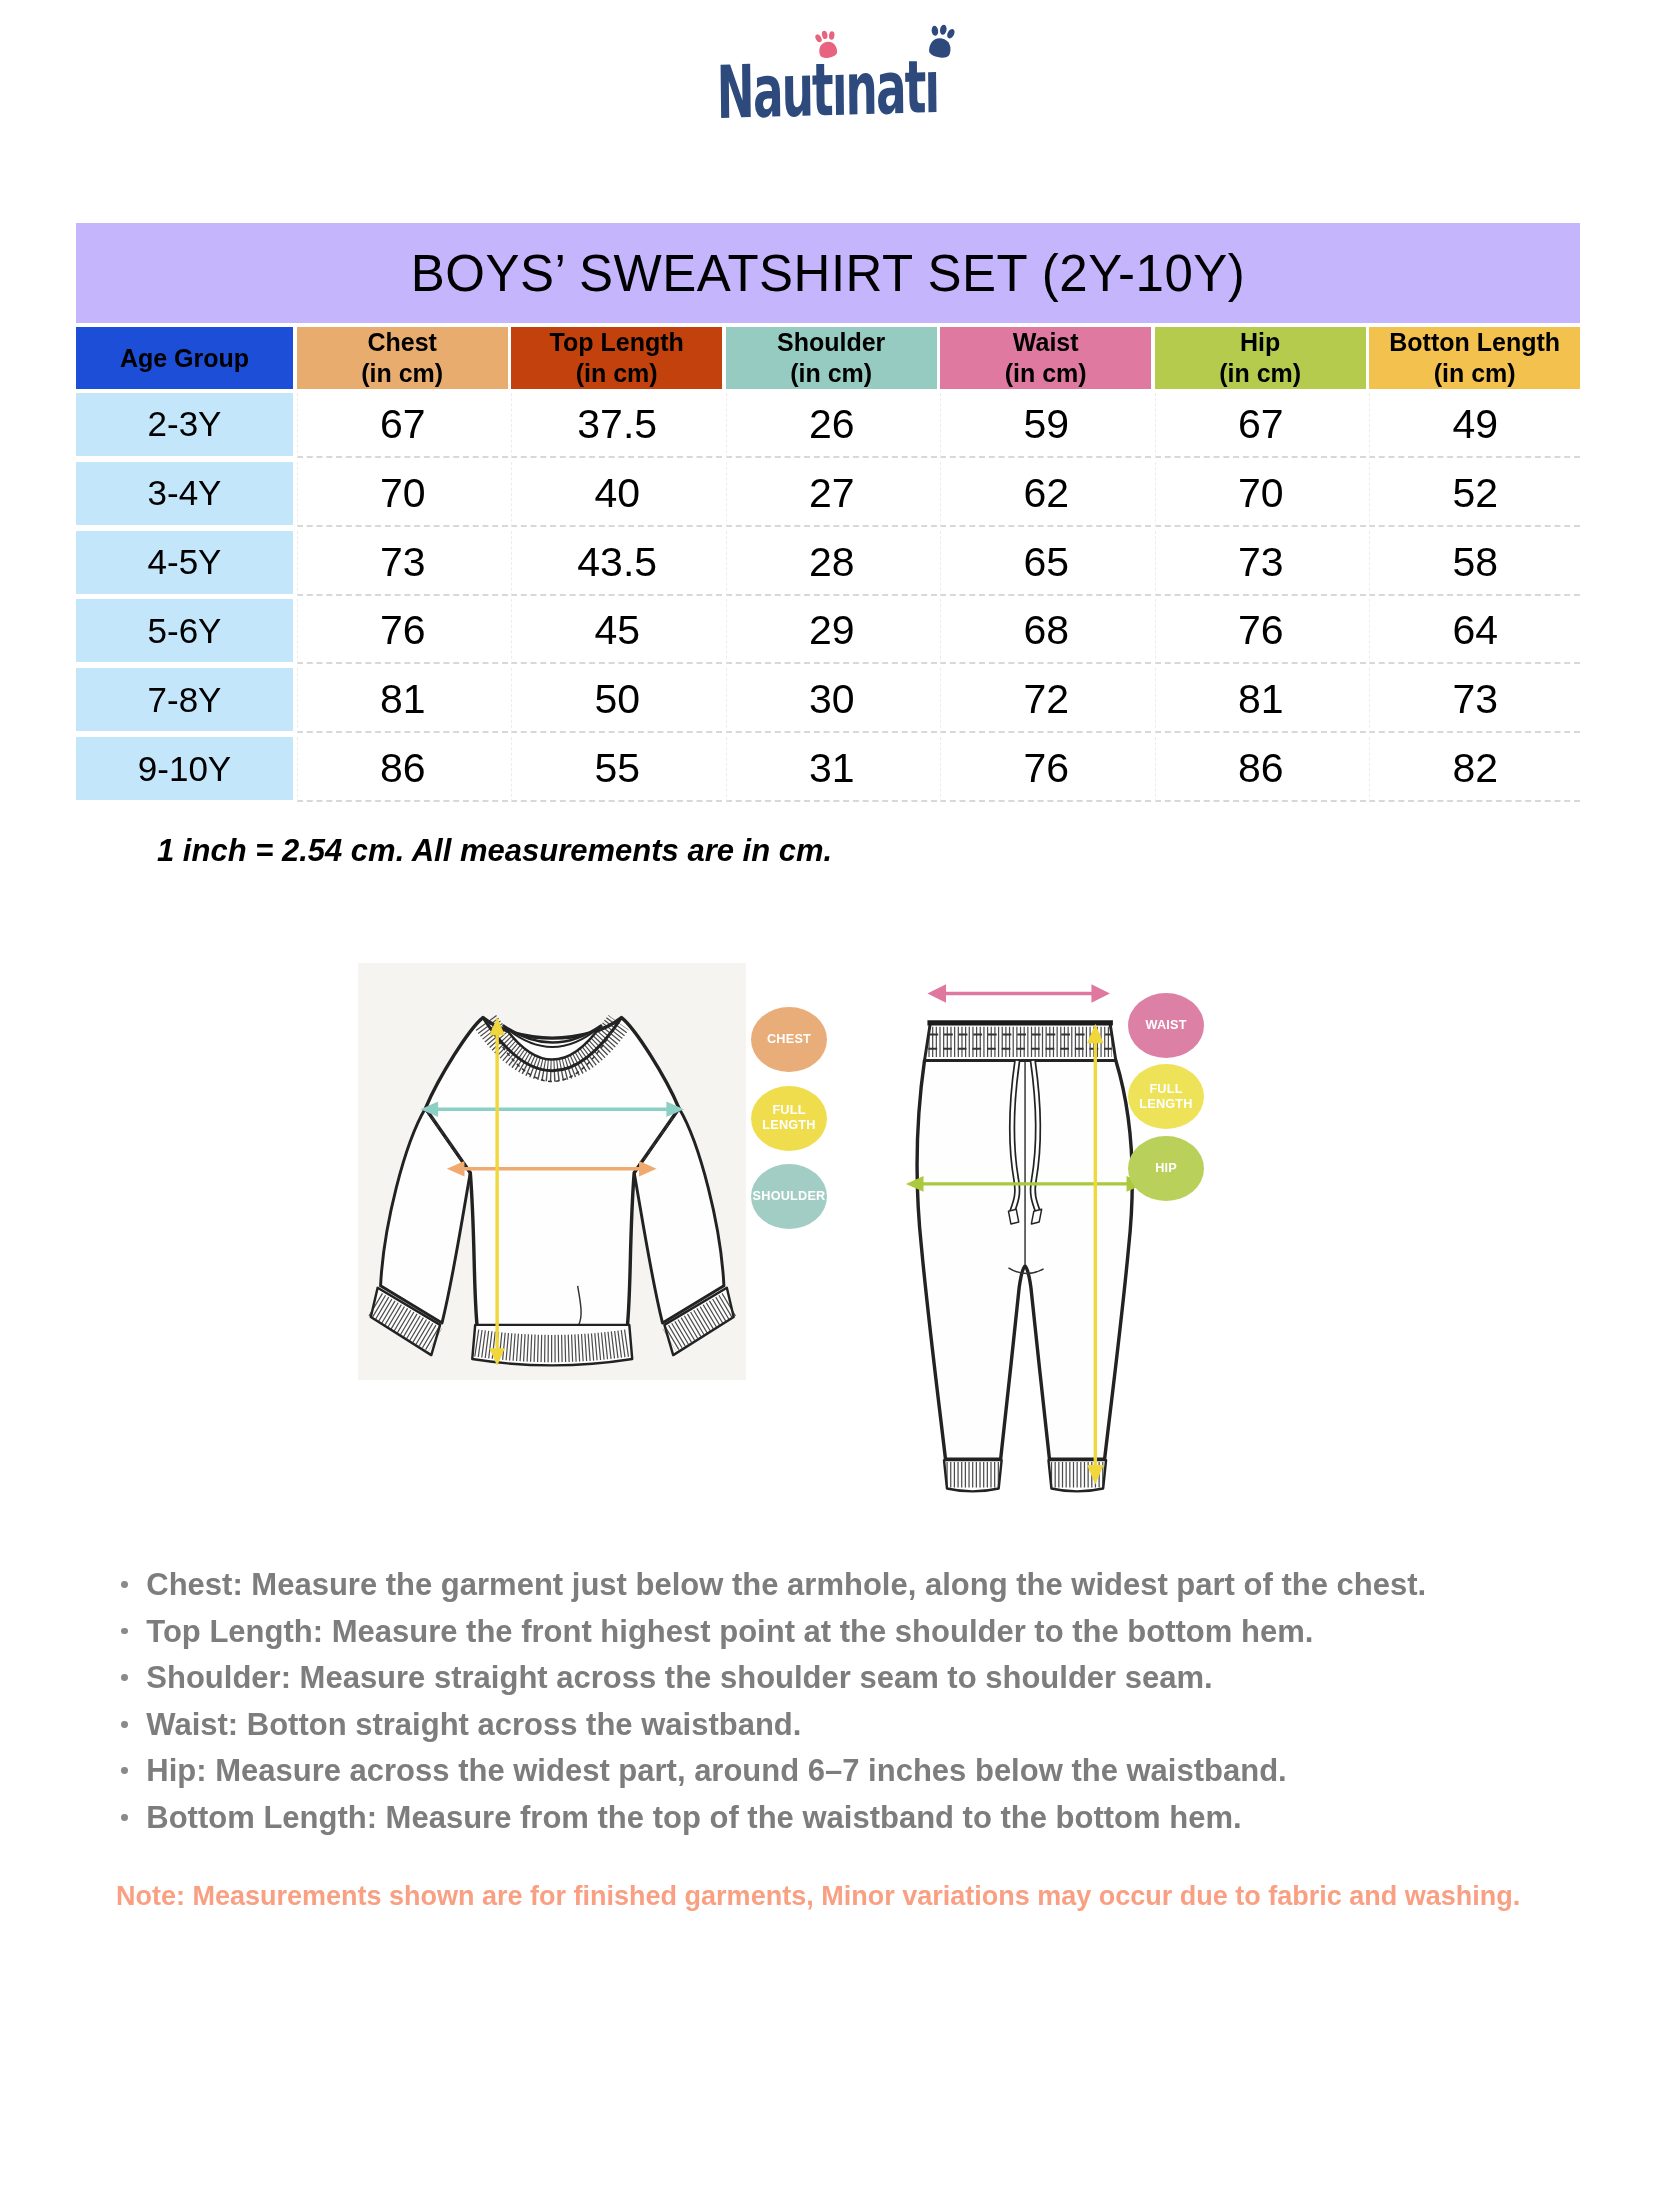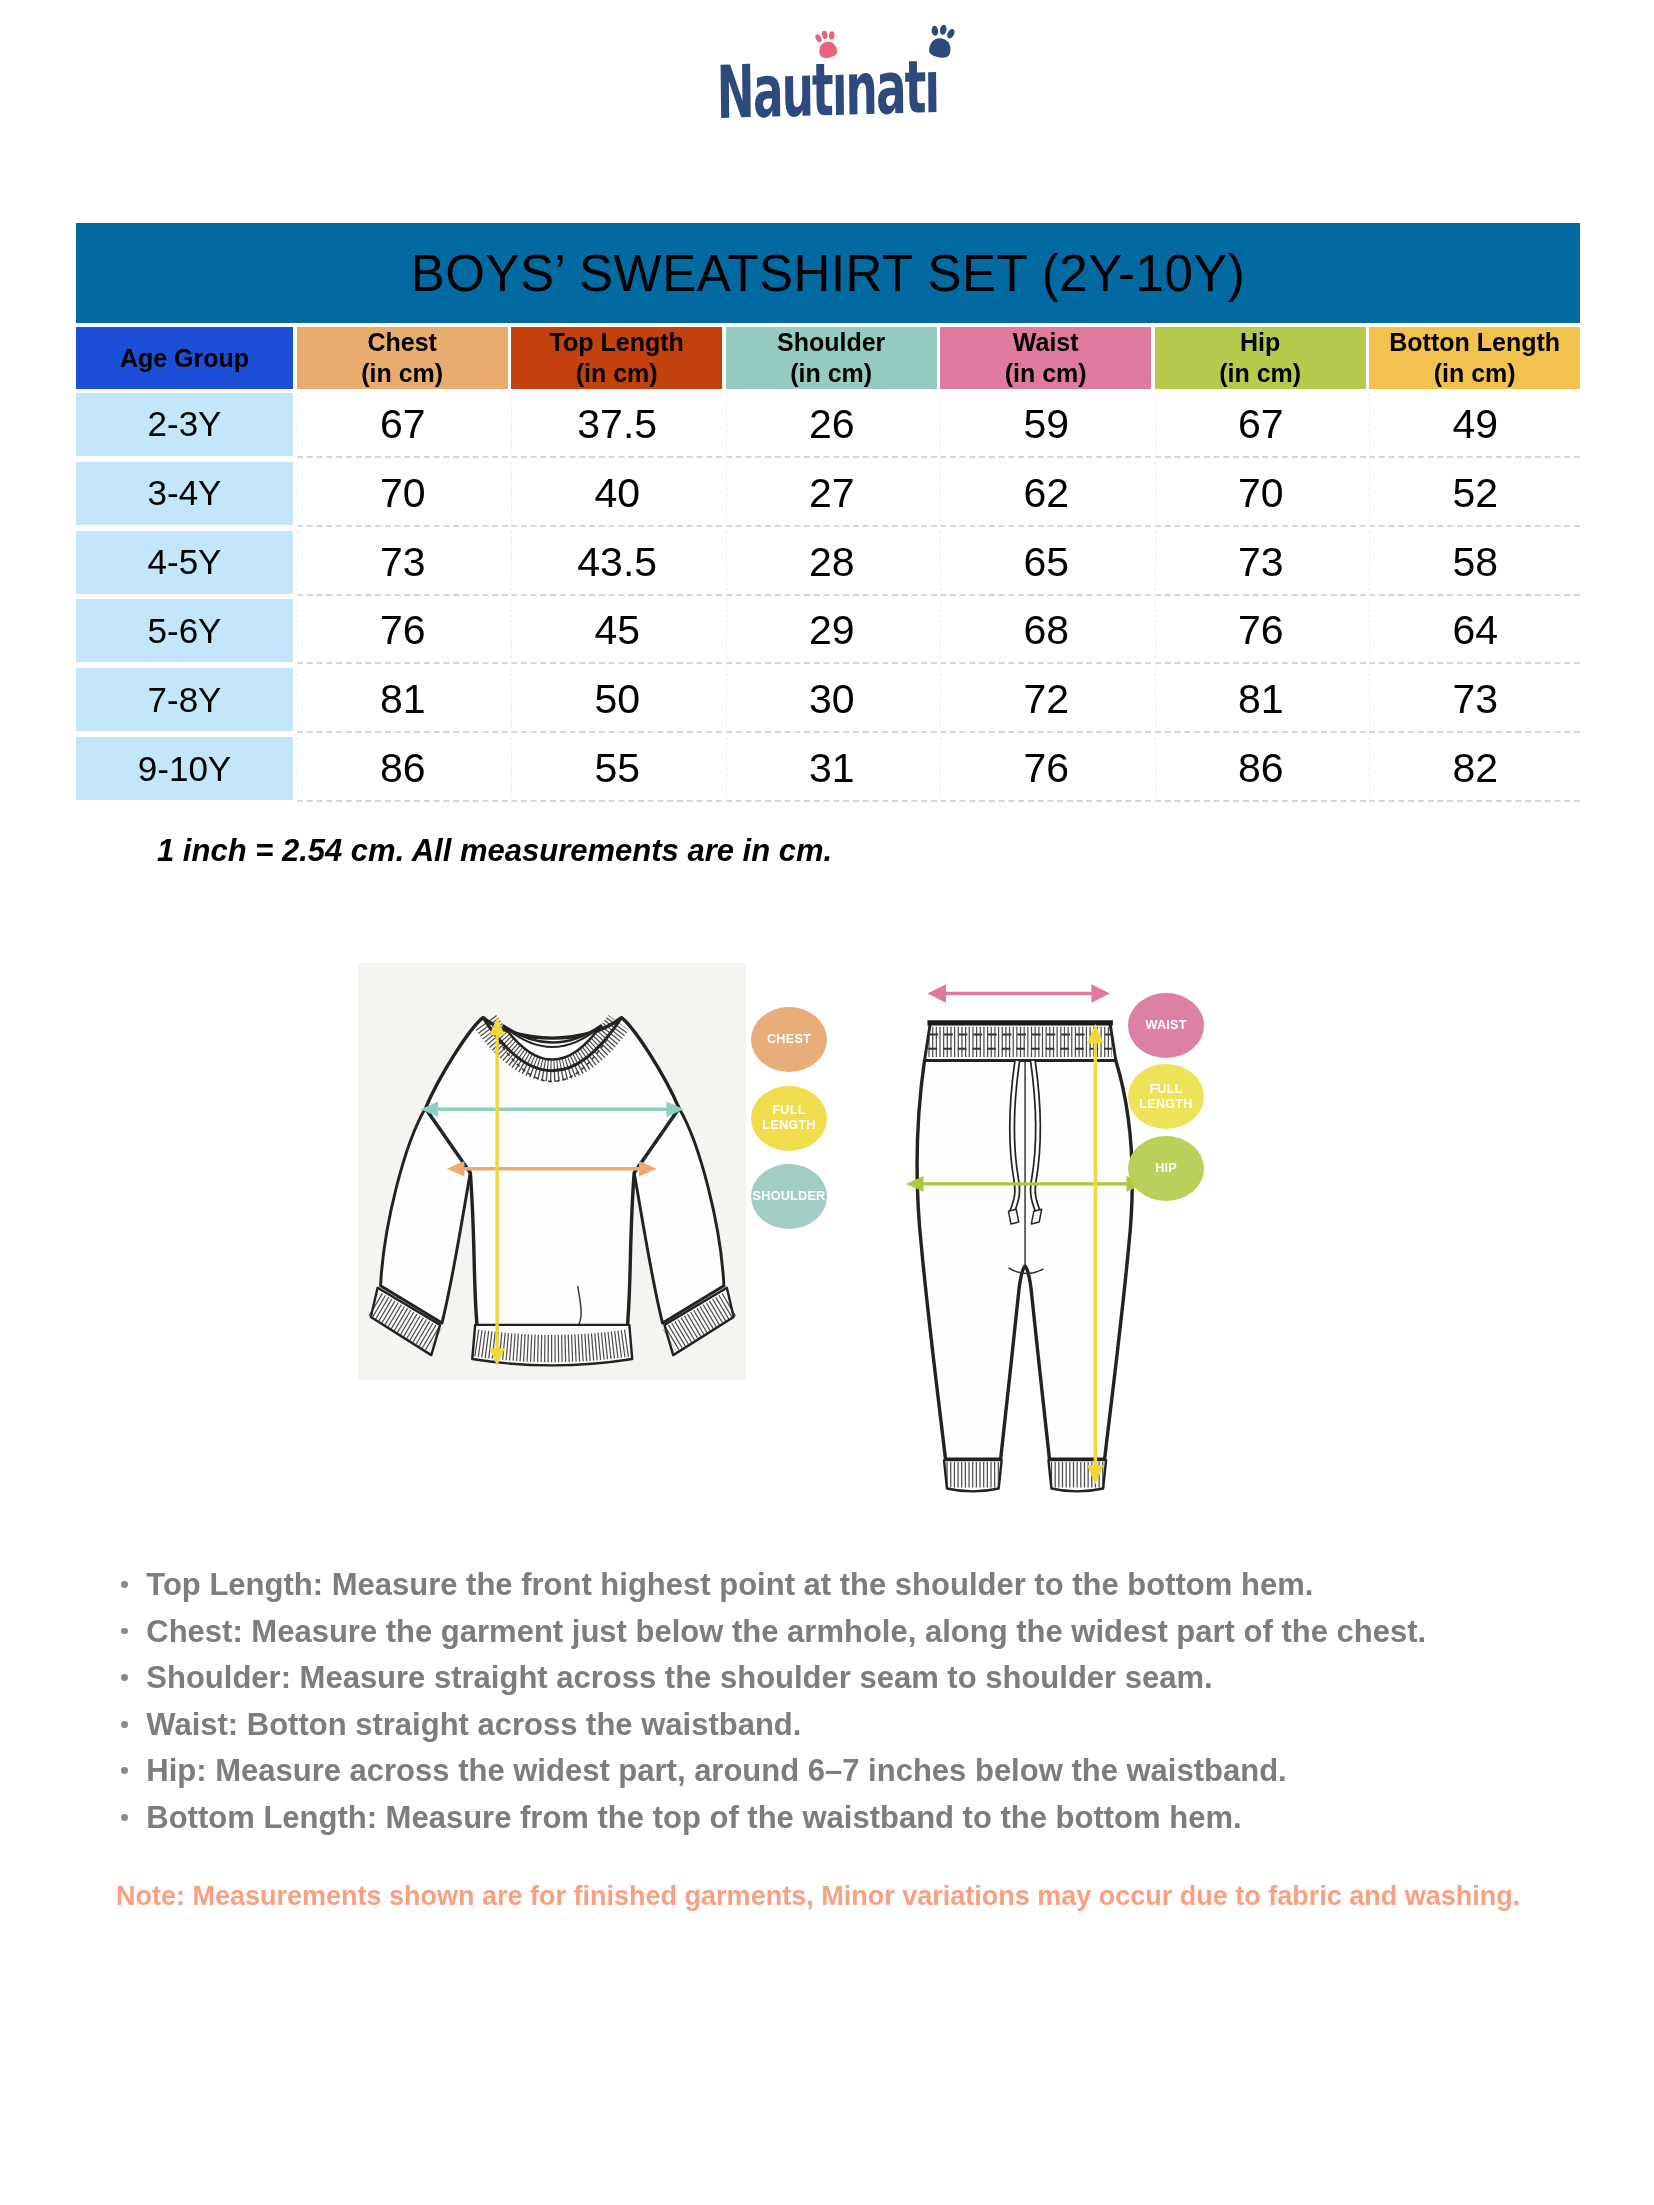--- a/index.html
+++ b/index.html
@@ -40,21 +40,21 @@
     position: absolute;
     left: 76px; top: 223px;
     width: 1504px;
     display: grid;
     grid-template-columns: 217px repeat(6, 1fr);
     gap: 3.9px;
   }
   .t-title {
     grid-column: 1 / -1;
     height: 100px;
-    background: #0369a1;
+    background: #c4b5fd;
     display: flex; align-items: center; justify-content: center;
     font-size: 51px;
     letter-spacing: 0.5px;
     white-space: nowrap;
   }
   .t-heads, .t-rows, .t-row { display: contents; }
   .t-head {
     height: 62px;
     display: flex; flex-direction: column;
     align-items: center; justify-content: center;
@@ -379,40 +379,40 @@
       </div>
       <div class="badge" style="background: rgb(185, 208, 91);">
         <span>HIP</span>
       </div>
     </div>
 
   <ul class="instructions">
 
   <li class="instr">
         <span class="dot"></span>
+        <span>Chest: Measure the garment just below the armhole, along the widest part of the chest.</span>
+      </li>
+      <li class="instr">
+        <span class="dot"></span>
         <span>Top Length: Measure the front highest point at the shoulder to the bottom hem.</span>
       </li>
       <li class="instr">
         <span class="dot"></span>
-        <span>Chest: Measure the garment just below the armhole, along the widest part of the chest.</span>
+        <span>Shoulder: Measure straight across the shoulder seam to shoulder seam.</span>
       </li>
       <li class="instr">
         <span class="dot"></span>
-        <span>Shoulder: Measure straight across the shoulder seam to shoulder seam.</span>
+        <span>Waist: Botton straight across the waistband.</span>
       </li>
       <li class="instr">
         <span class="dot"></span>
-        <span>Waist: Botton straight across the waistband.</span>
+        <span>Hip: Measure across the widest part, around 6–7 inches below the waistband.</span>
       </li>
       <li class="instr">
         <span class="dot"></span>
-        <span>Hip: Measure across the widest part, around 6–7 inches below the waistband.</span>
-      </li>
-      <li class="instr">
-        <span class="dot"></span>
         <span>Bottom Length: Measure from the top of the waistband to the bottom hem.</span>
       </li>
     </ul>
 
   <div class="footnote">Note: Measurements shown are for finished garments, Minor variations may occur due to fabric and washing.</div>
 
 </div>
 
 
 </body></html>

